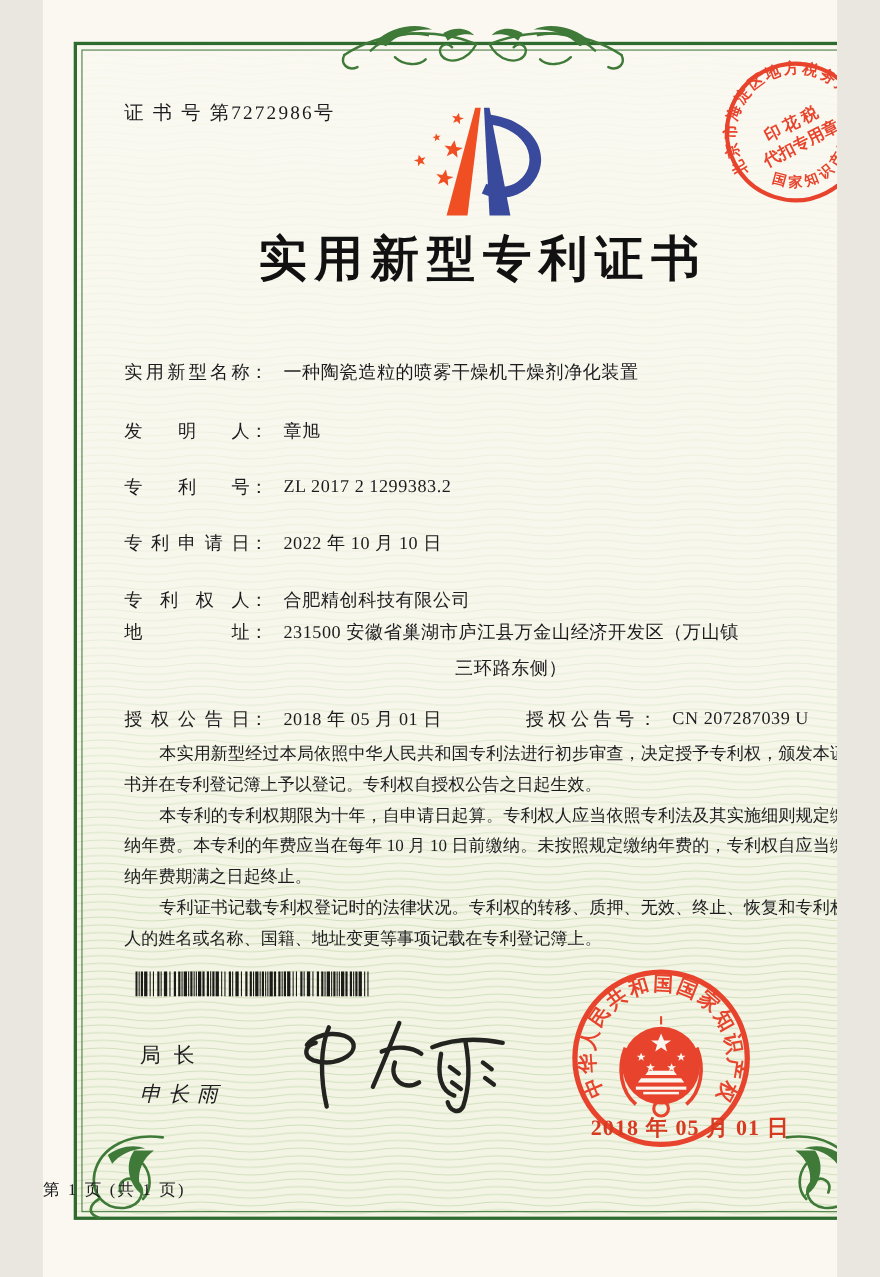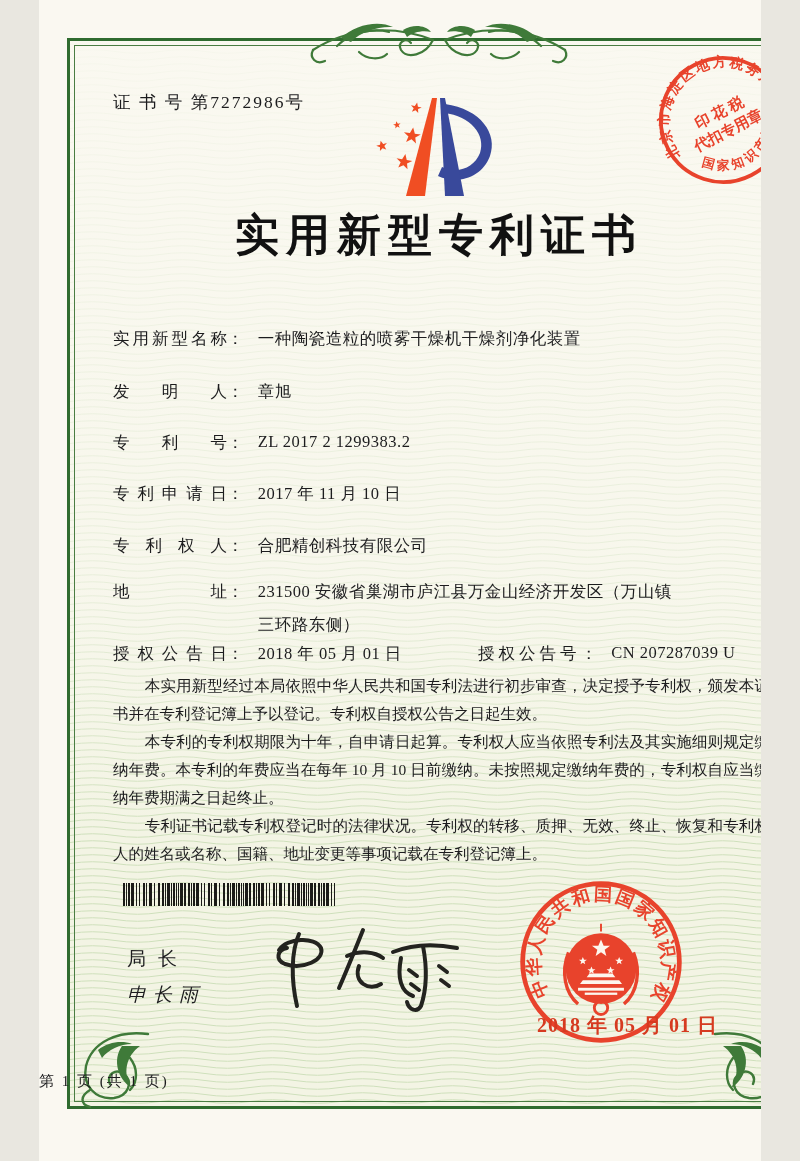--- a/index.html
+++ b/index.html
@@ -12,21 +12,21 @@
   
   .cert-no{position:absolute;left:74px;top:90px;font-size:17.5px;letter-spacing:2px;color:#1c1c1e;}
   .logo{position:absolute;left:330px;top:94px;width:140px;height:110px;}
   .title{position:absolute;left:0;top:206px;width:800px;text-align:center;font-size:44px;font-weight:700;letter-spacing:7px;color:#111;}
   .tax-stamp{position:absolute;left:612px;top:48px;width:144px;height:144px;}
   
   .fields{position:absolute;left:74px;top:0;width:660px;color:#1c1c1e;}
   .frow{position:absolute;left:0;font-size:16.5px;white-space:nowrap;}
   .flabel{display:inline-block;width:114px;text-align:justify;text-align-last:justify;vertical-align:top;}
   .fcolon{display:inline-block;vertical-align:top;}
-  .fvalue{display:inline-block;margin-left:10px;vertical-align:top;letter-spacing:0.5px;}
+  .fvalue{display:inline-block;margin-left:10px;vertical-align:top;letter-spacing:0.5px;text-align:center;}
   .fvalue .vline{display:block;line-height:33px;}
   .frow2col .col2{position:absolute;left:365px;top:0;white-space:nowrap;}
   .frow2col .col2 .flabel2{letter-spacing:4px;}
   
   .legal{position:absolute;left:74px;top:672px;width:657px;font-size:15.5px;line-height:28px;color:#1c1c1e;text-align:justify;}
   .legal p{margin:0;text-indent:2.05em;}
   
   .barcode{position:absolute;left:84px;top:883px;width:218px;height:23px;}
   .signer-title{position:absolute;left:88px;top:946px;font-size:19px;letter-spacing:12px;color:#1c1c1e;}
   .signer-name{position:absolute;left:88px;top:982px;font-size:19px;letter-spacing:7px;color:#1c1c1e;font-style:italic;}
@@ -163,27 +163,27 @@
     <div class="frow" style="top:381px">
       <span class="flabel">发明人</span><span class="fcolon">：</span>
       <span class="fvalue">章旭</span>
     </div>
     <div class="frow" style="top:432px">
       <span class="flabel">专利号</span><span class="fcolon">：</span>
       <span class="fvalue">ZL 2017 2 1299383.2</span>
     </div>
     <div class="frow" style="top:483px">
       <span class="flabel">专利申请日</span><span class="fcolon">：</span>
-      <span class="fvalue">2017 年 11 月 10 日</span>
+      <span class="fvalue">2022 年 10 月 10 日</span>
     </div>
     <div class="frow" style="top:535px">
       <span class="flabel">专利权人</span><span class="fcolon">：</span>
       <span class="fvalue">合肥精创科技有限公司</span>
     </div>
-    <div class="frow" style="top:575px">
+    <div class="frow" style="top:558px">
       <span class="flabel" style="line-height:33px">地址</span><span class="fcolon" style="line-height:33px">：</span>
       <span class="fvalue"><span class="vline">231500 安徽省巢湖市庐江县万金山经济开发区（万山镇</span><span class="vline">三环路东侧）</span></span>
     </div>
     <div class="frow frow2col" style="top:643px">
       <span class="flabel">授权公告日</span><span class="fcolon">：</span>
       <span class="fvalue">2018 年 05 月 01 日</span>
       <span class="col2">
         <span class="flabel2">授权公告号</span><span>：</span>
         <span class="fvalue">CN 207287039 U</span>
       </span>

